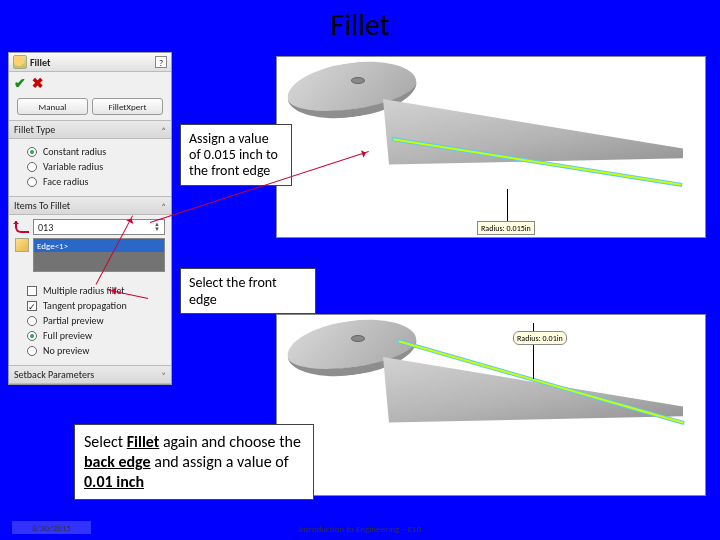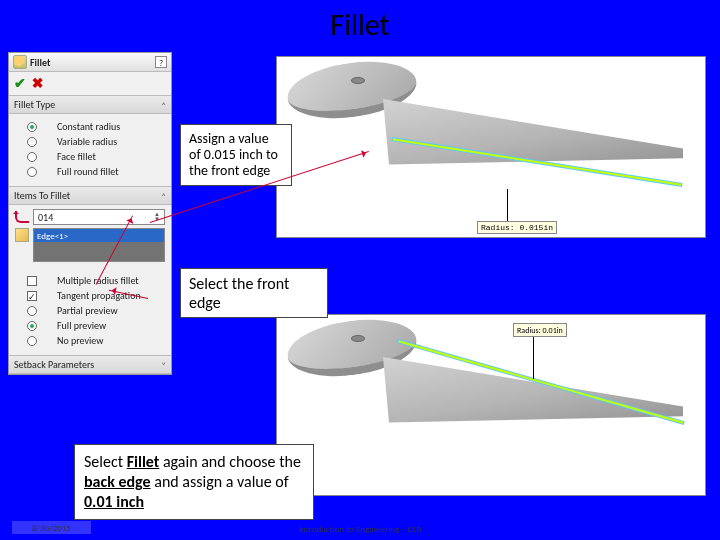--- a/index.html
+++ b/index.html
@@ -72,21 +72,21 @@
   .sect-head {
     background: linear-gradient(#eaeaea,#d8d8d8);
     border-top: 1px solid #bbb;
     border-bottom: 1px solid #bbb;
     padding: 2px 5px;
     font-weight: normal;
     display: flex; justify-content: space-between; align-items: center;
   }
   .sect-head .chev { font-size: 9px; color: #555; }
   .sect-body { padding: 4px 6px 6px 18px; }
-  .radio-row, .check-row { display: flex; align-items: center; gap: 20px; margin: 2px 0; }
+  .radio-row, .check-row { display: flex; align-items: center; gap: 6px; margin: 2px 0; }
   .radio-dot, .check-box {
     width: 10px; height: 10px; border: 1px solid #666; background: #fff;
   }
   .radio-dot { border-radius: 50%; position: relative; }
   .radio-dot.sel::after {
     content: ""; position: absolute; left: 2px; top: 2px; width: 4px; height: 4px;
     background: #2a5; border-radius: 50%;
   }
   .check-box.sel::after {
     content: "✓"; font-size: 9px; line-height: 9px; color: #222; position: relative; top: -2px; left: 0;
@@ -131,39 +131,39 @@
   .edge-item {
     background: #2a68c8; color: #fff;
     font-size: 9px; padding: 1px 3px;
   }
   .sect-body2 { padding: 4px 6px 6px 18px; }
   .viewport {
     position: absolute;
     background: #fff;
     border: 1px solid #888;
   }
-  .vp1 { left: 276px; top: 56px; width: 430px; height: 182px; font-family: Liberation Mono, monospace; }
+  .vp1 { left: 276px; top: 56px; width: 430px; height: 182px; }
   .vp2 { left: 276px; top: 314px; width: 430px; height: 182px; }
   .callout {
     position: absolute;
     background: #fff;
     border: 1px solid #444;
     padding: 6px 8px;
     font-size: 14px;
     line-height: 1.15;
     width: 104px;
   }
   .callout1 { left: 180px; top: 124px; width: 112px; }
   .callout2 {
     position: absolute; left: 180px; top: 268px;
     background: #fff; border: 1px solid #444;
-    padding: 5px 8px; font-size: 16px; width: 148px;
+    padding: 5px 8px; font-size: 14px; width: 136px;
   }
   .callout3 {
-    position: absolute; left: 74px; top: 444px;
+    position: absolute; left: 74px; top: 424px;
     background: #fff; border: 1px solid #444;
     padding: 7px 9px; font-size: 16px; width: 240px; line-height: 1.25;
   }
   .part {
     position: absolute;
   }
   .part .disc {
     position: absolute;
     width: 130px; height: 54px;
     background: linear-gradient(140deg,#d8d8d8,#a8a8a8);
@@ -234,53 +234,53 @@
     <div class="left">
       <span class="swirl-icon"></span>
       <span>Fillet</span>
     </div>
     <span class="qmark">?</span>
   </div>
   <div class="ok-cancel-row">
     <span class="check-icon">✔</span>
     <span class="x-icon">✖</span>
   </div>
+  <div class="tab-pair">
+    <div class="tab-btn">Manual</div>
+    <div class="tab-btn">FilletXpert</div>
+  </div>
 
   <div class="sect-head">
     <span>Fillet Type</span>
     <span class="chev">˄</span>
   </div>
   <div class="sect-body">
     <div class="radio-row">
         <span class="radio-dot sel"></span>
         <span>Constant radius</span>
       </div>
     <div class="radio-row">
         <span class="radio-dot"></span>
         <span>Variable radius</span>
       </div>
     <div class="radio-row">
         <span class="radio-dot"></span>
-        <span>Face fillet</span>
-      </div>
-    <div class="radio-row">
-        <span class="radio-dot"></span>
-        <span>Full round fillet</span>
+        <span>Face radius</span>
       </div>
   </div>
 
   <div class="sect-head">
     <span>Items To Fillet</span>
     <span class="chev">˄</span>
   </div>
   <div class="items-body">
     <div class="val-row">
       <span class="turn-icon"></span>
       <div class="val-input">
-        <span>014</span>
+        <span>013</span>
         <span class="spin">▲<br>▼</span>
       </div>
     </div>
     <div class="edge-list">
       <span class="edge-icon"></span>
       <div class="edge-select">
         <div class="edge-item">Edge&lt;1&gt;</div>
       </div>
     </div>
   </div>
@@ -325,21 +325,21 @@
 </div>
 
 <div class="viewport vp2">
   <div class="part" style="left:10px;top:6px;">
     <div class="disc"></div>
     <div class="hole" style="left:64px;top:14px;"></div>
     <div class="blade-body"></div>
     <div class="edge-line" style="left:106px;top:60px;width:296px;transform:rotate(16deg);"></div>
   </div>
   <div class="rad-leader" style="left:256px;top:8px;height:56px;"></div>
-  <div class="rad-label" style="left:236px;top:8px;">Radius: 0.01in</div>
+  <div class="rad-label" style="left:236px;top:16px;border-radius:6px;">Radius: 0.01in</div>
 </div>
 
 <div class="callout callout1">Assign a value of 0.015 inch to the front edge</div>
 <div class="callout2">Select the front edge</div>
 <div class="callout3">
   <span>Select </span><u><b>Fillet</b></u><span> again and choose the </span><u><b>back edge</b></u><span> and assign a value of </span><u><b>0.01 inch</b></u>
 </div>
 
 <div class="arrow-line" style="left:150px;top:222px;width:230px;transform:rotate(-18deg);"></div>
 <div class="arrow-line" style="left:96px;top:284px;width:78px;transform:rotate(-62deg);"></div>

